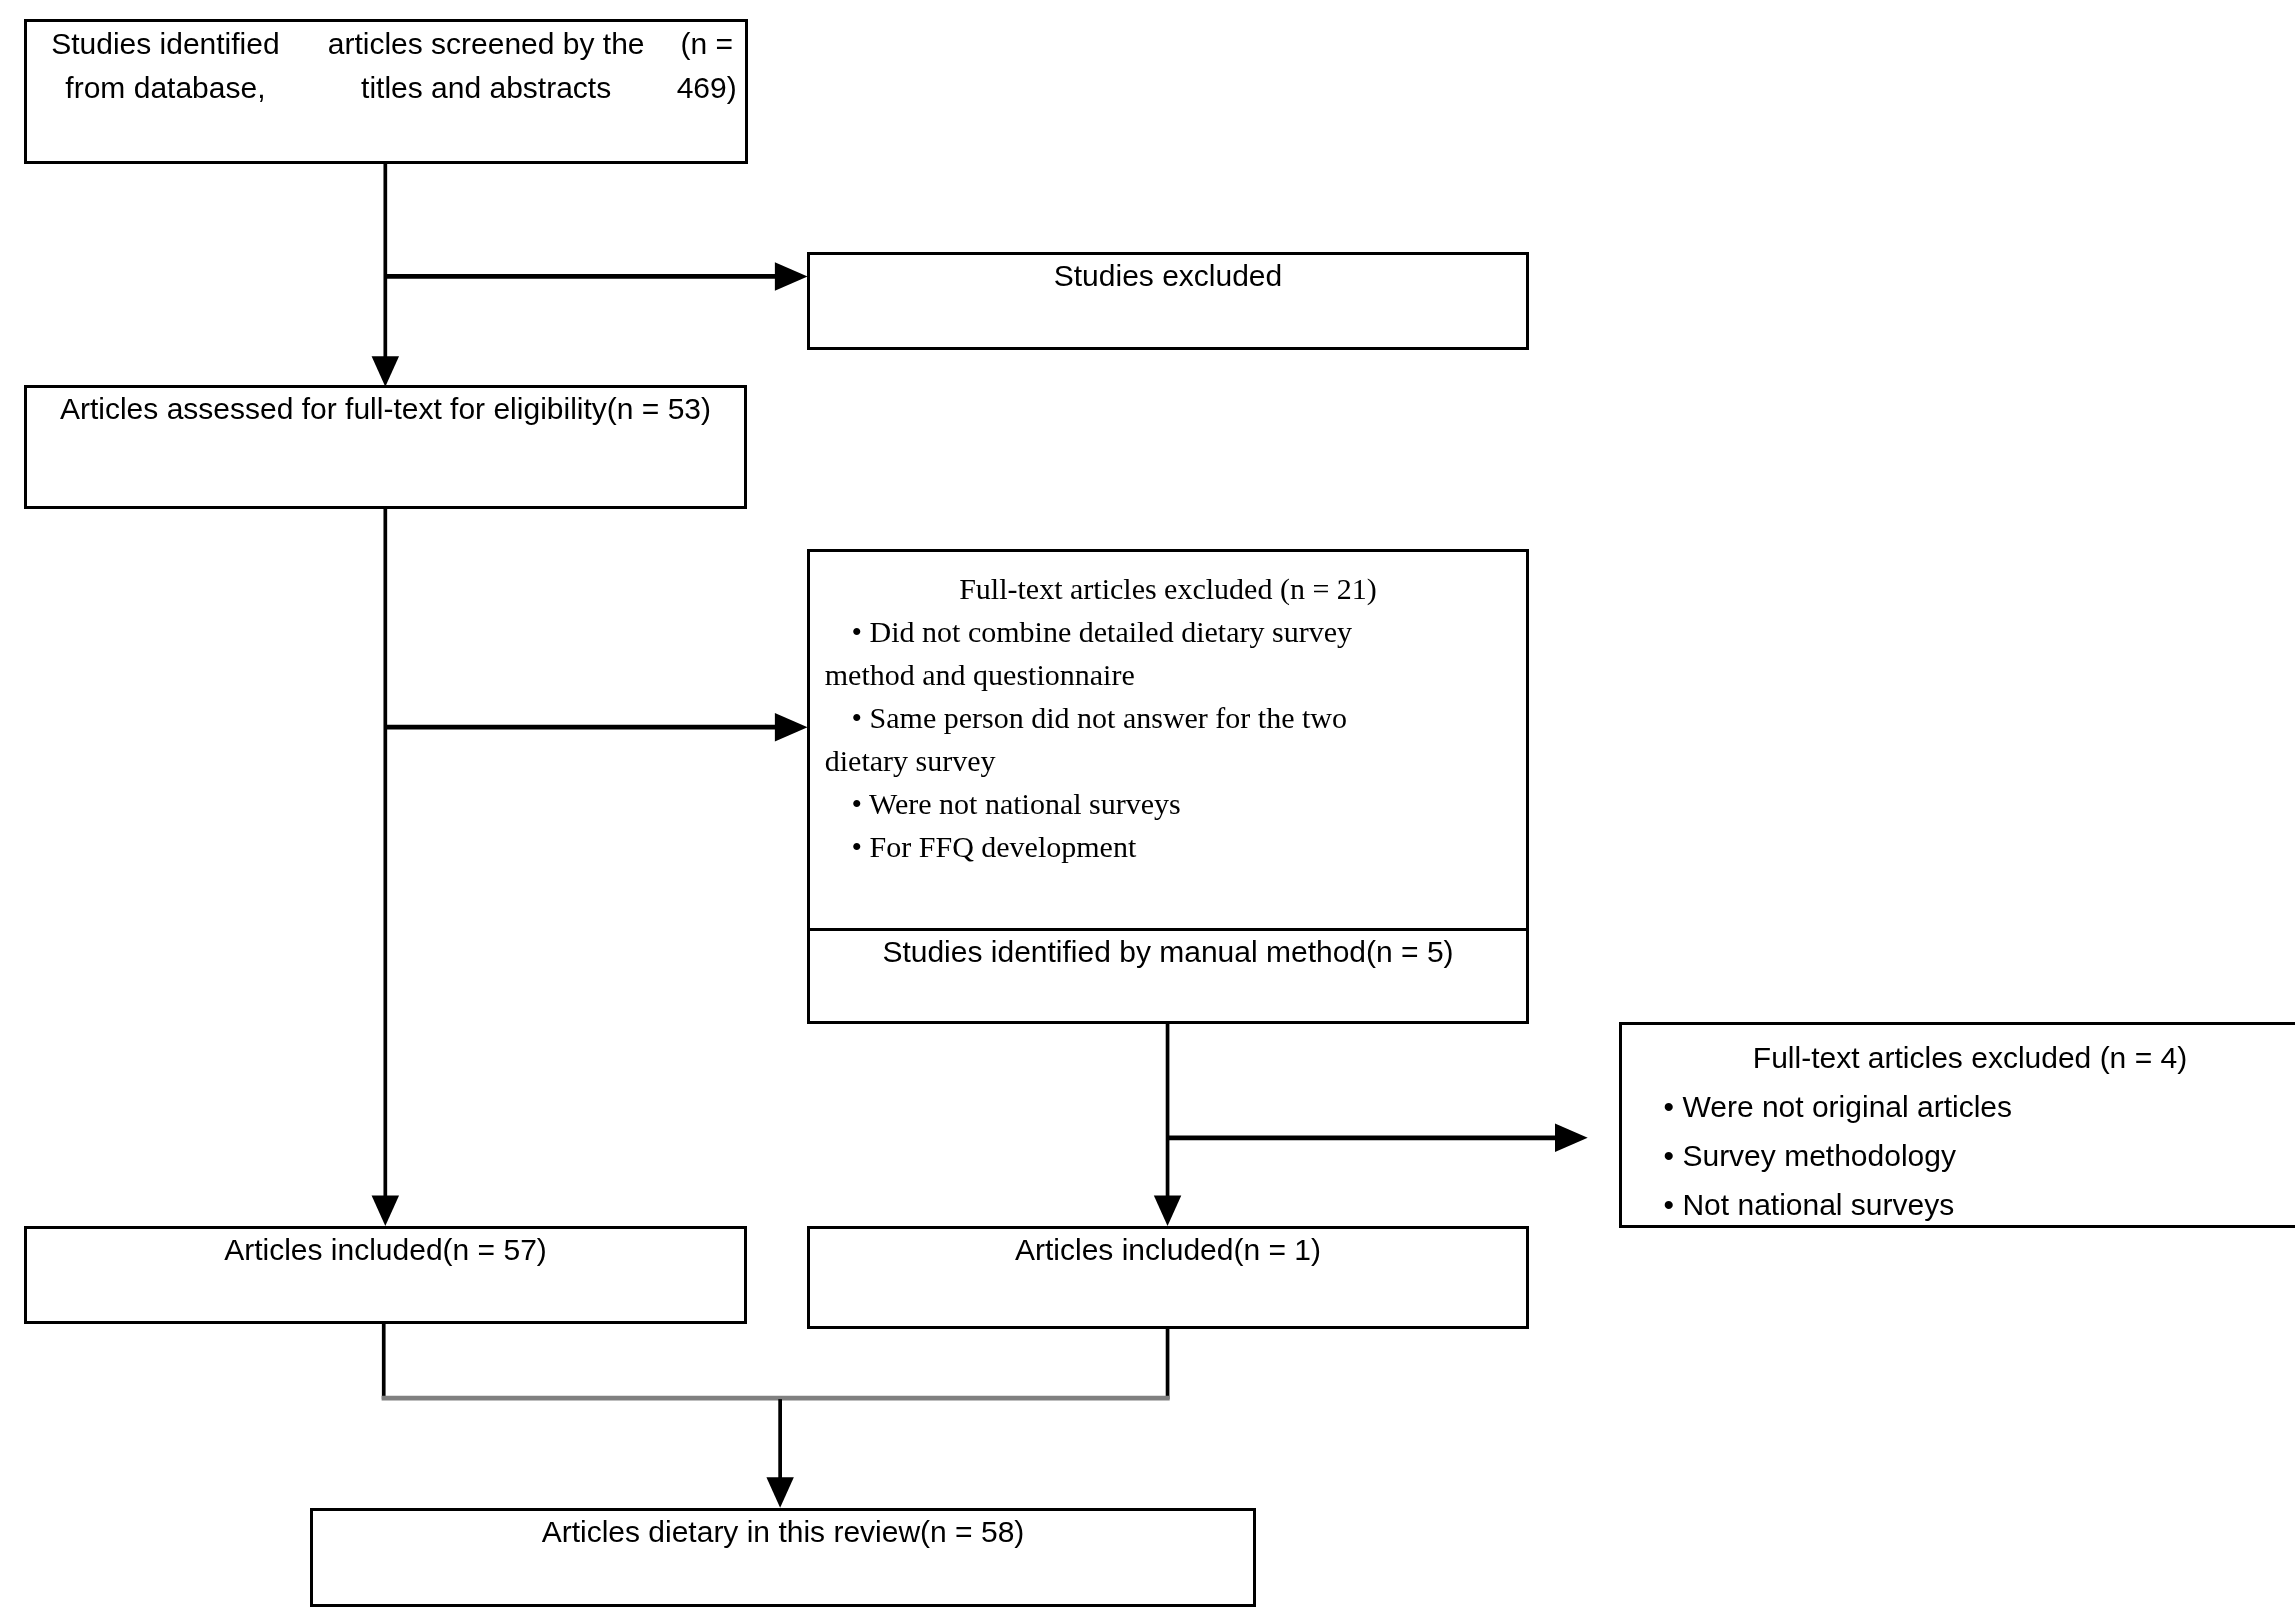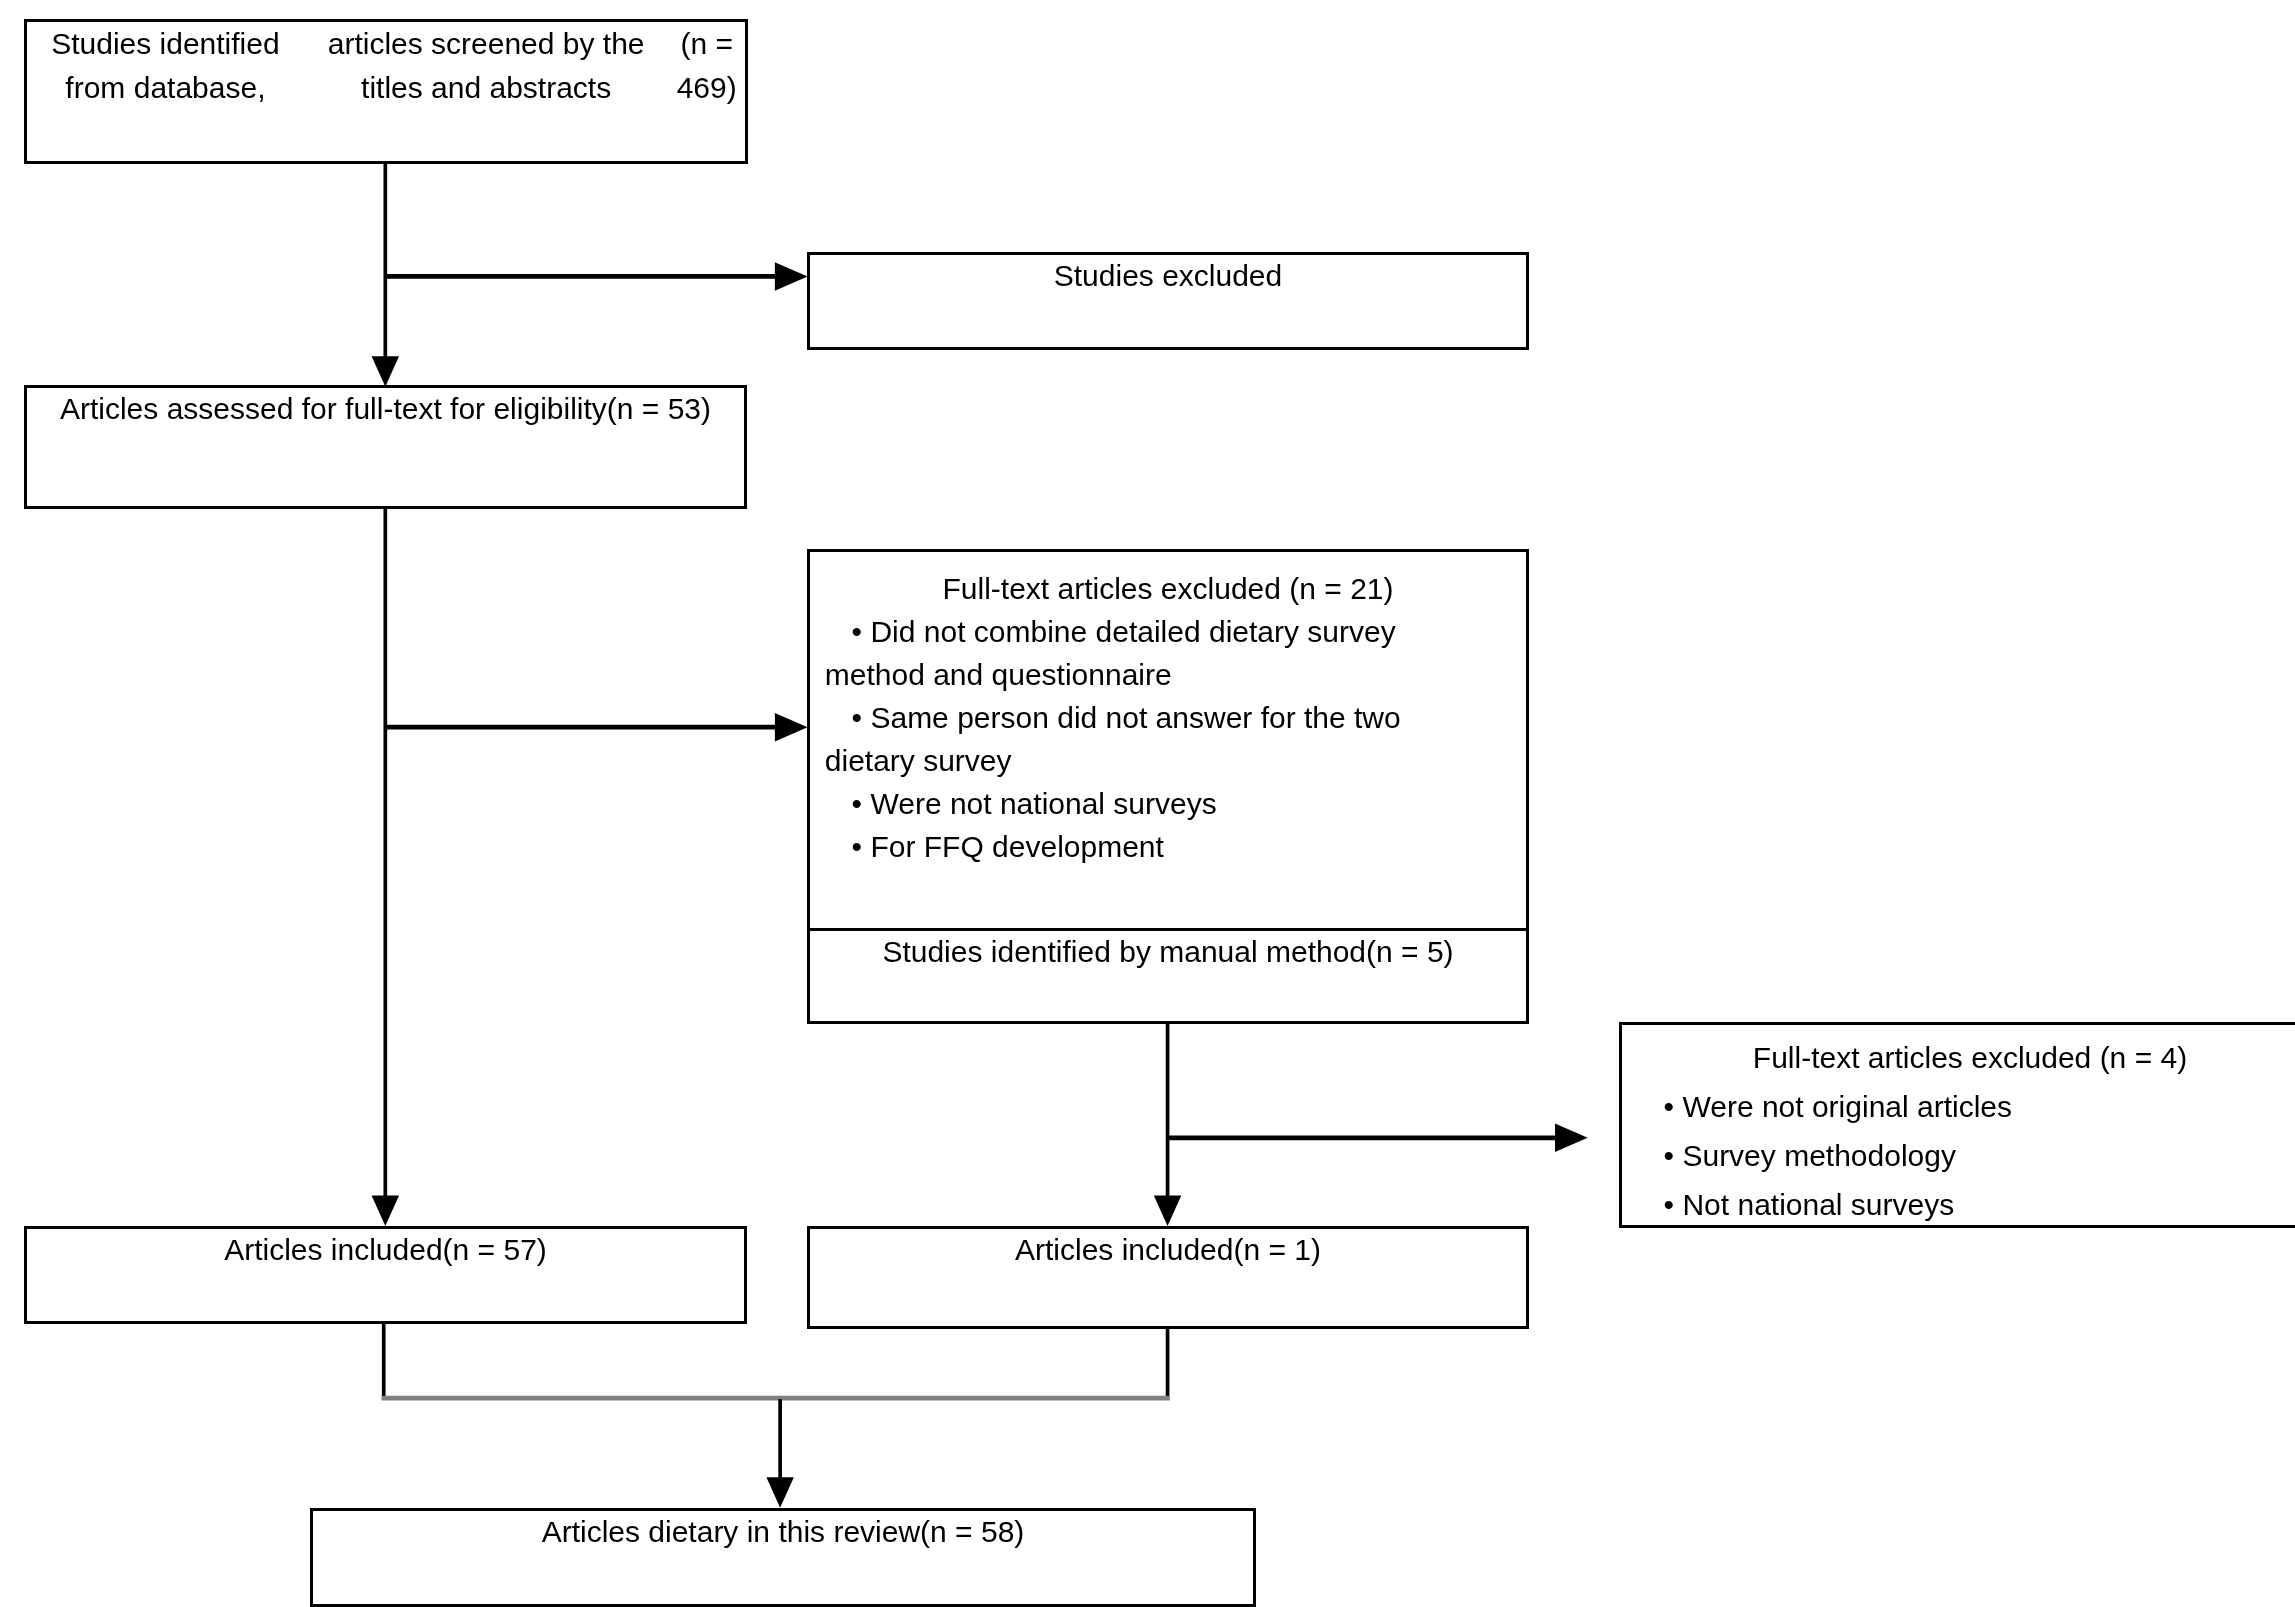--- a/index.html
+++ b/index.html
@@ -42,21 +42,21 @@
   }
   .list-box .b {
     padding-left: 31px;   
   }
   .list-box .w {
     padding-left: 4.2px;    
   }
   #box-identified        { left: 24px;   top: 18.5px;   width: 724px; height: 145px; line-height: 44px; }
   #box-excluded-screening{ left: 807px; top: 228px;  width: 722px; height: 98px; margin-top: 24px; }
   #box-assessed          { left: 24px;   top: 385px;  width: 723px; height: 124px; }
-  #box-ft-excluded-21    { left: 807px; top: 549px; width: 722px; height: 393px; padding: 15px 10.6px 0 10.6px; line-height: 43px; }
+  #box-ft-excluded-21    { left: 807px; top: 549px; width: 722px; height: 393px; padding: 15px 10.6px 0 10.6px; line-height: 43px; font-family: Liberation Serif, serif; }
   #box-manual-search     { left: 807px; top: 928px; width: 722px; height: 96px; }
   #box-ft-excluded-4     { left: 1587px; top: 1022px; width: 702px; height: 206px; padding: 8.4px 10.6px 0 10.6px; line-height: 49px; margin-left: 32px; }
   #box-included-57       { left: 24px;   top: 1226px; width: 723px; height: 98px; }
   #box-included-1        { left: 807px; top: 1226px; width: 722px; height: 103px; }
   #box-included-review   { left: 310px;  top: 1508px; width: 946px; height: 99px; }
 </style>
 </head>
 <body>
 
 <div class="canvas">

